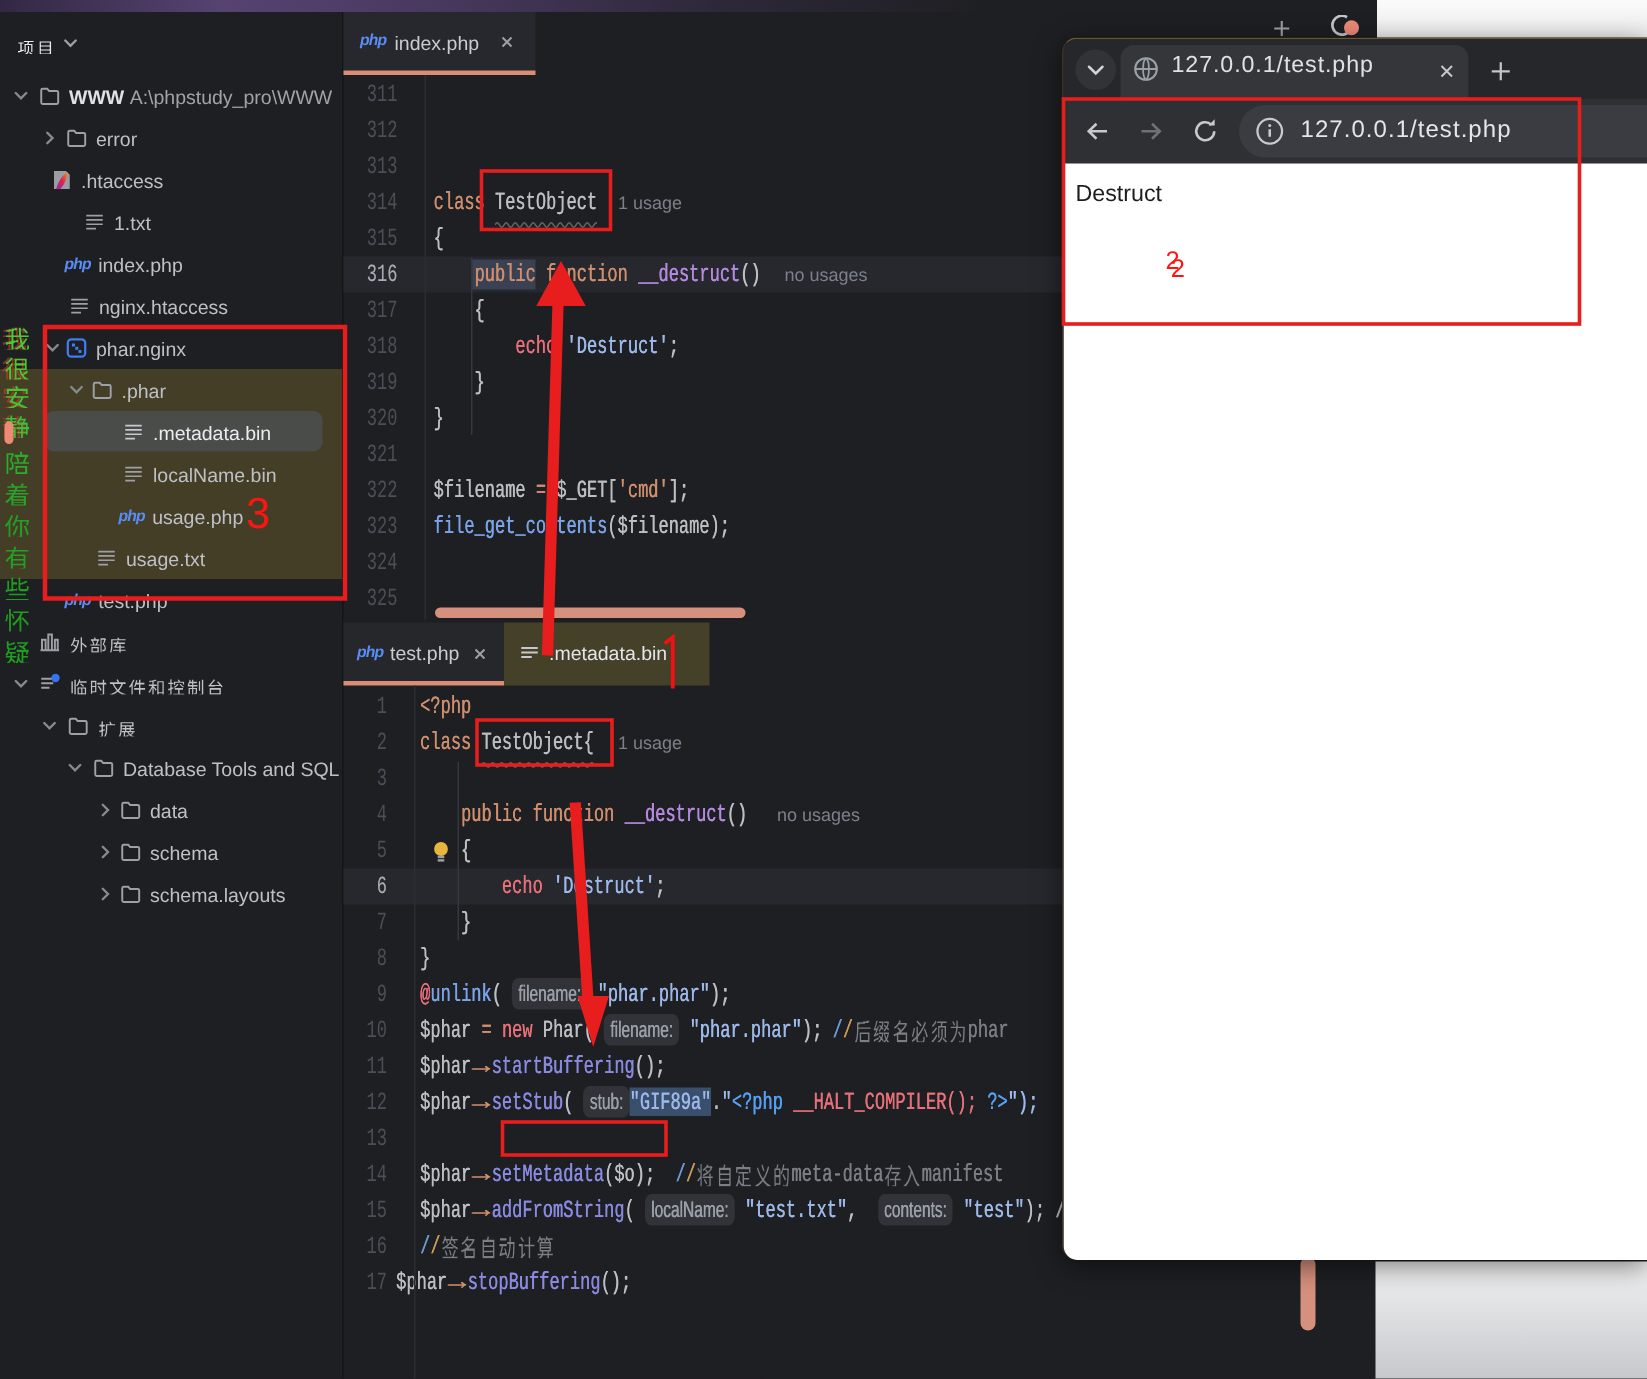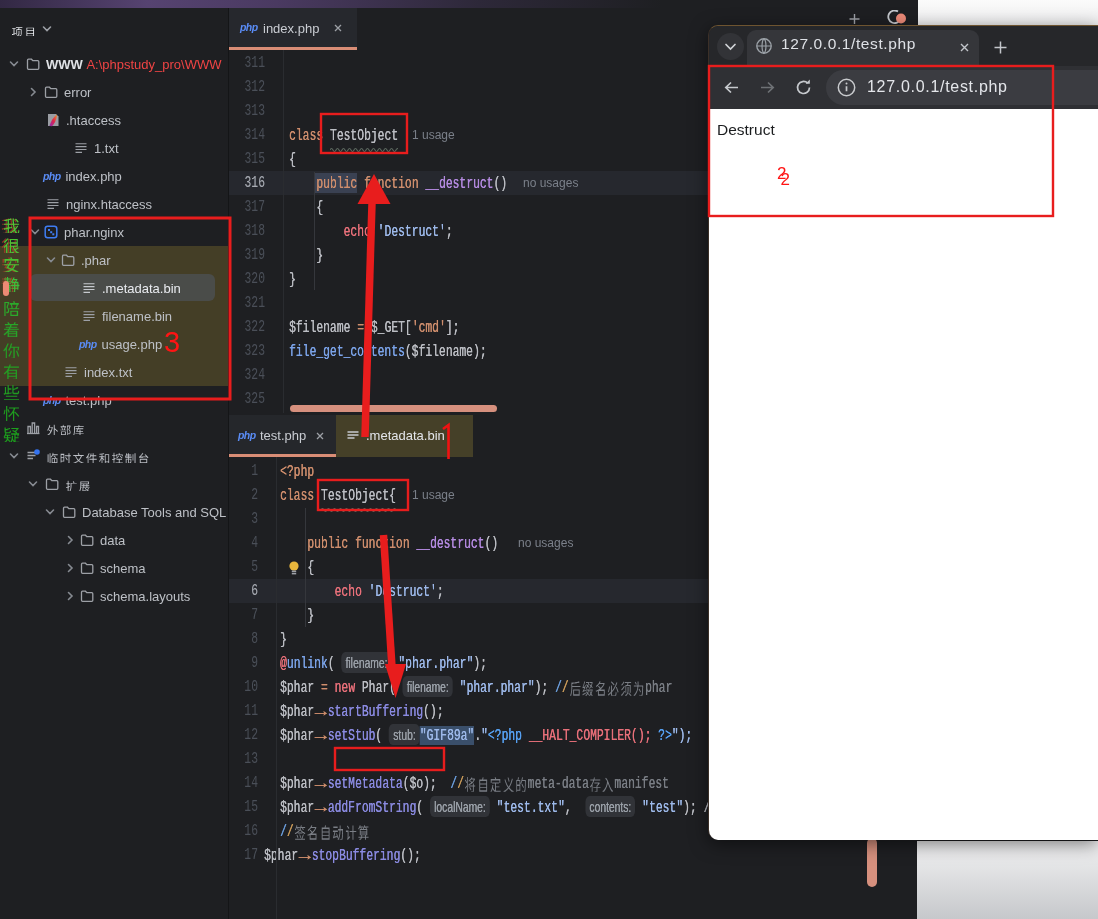--- a/index.html
+++ b/index.html
@@ -2,21 +2,21 @@
 <html><head><meta charset="utf-8"><style>
 *{margin:0;padding:0;box-sizing:border-box}
 html,body{width:1098px;height:919px;background:#1e1f22;overflow:hidden}
 #root{position:absolute;left:0;top:0;width:1098px;height:919px;background:#1e1f22;
  font-family:"Liberation Sans",sans-serif;}
 .abs{position:absolute}
 .cj{fill:currentColor;vertical-align:-2px}
 
 .row{position:absolute;height:28px;display:flex;align-items:center;font-size:13px;color:#bdc0c6;white-space:pre}
 .row svg.ic{margin-right:6px;flex:none}
-.dim{color:#ef4444}
+.dim{color:#a3a3a3}
 
 .ln{position:absolute;height:24px;line-height:24px;white-space:pre}
 .sx{display:inline-block;transform:scaleX(.688);transform-origin:left center;
  font-family:"Liberation Mono",monospace;font-size:16.5px;color:#bcbec4;white-space:pre;text-shadow:.35px 0 0 currentColor}
 .gut{position:absolute;text-align:right;font-family:"Liberation Mono",monospace;font-size:16.5px;
  line-height:24px;color:#4a4f58;white-space:pre;transform:scaleX(.688);transform-origin:right top}
 .k{color:#cf8e6d}.r{color:#e8707a}.s{color:#9db9ea}.b{color:#56a0f2}.m{color:#8a8ae0}
 .d{color:#b48ae0}.f{color:#7ba3e8}.c{color:#7a7e85}.w{color:#bcbec4}.c1{color:#6a9bd8}.c2{color:#c89a5a}
 .cc{vertical-align:-3.5px}
 .ar{display:inline-block;width:19.8px;transform:scaleX(1.8);transform-origin:left center}
@@ -46,32 +46,32 @@
     </svg>
 <div class="row" style="left:0;top:50px;width:228px;padding-left:26px"><svg class="ic" width="14" height="14" viewBox="0 0 14 14">
         <path d="M1.5 3.2c0-.5.4-1 1-1h3l1.3 1.5h5c.6 0 1 .4 1 1v6.6c0 .5-.4 1-1 1h-9.3c-.6 0-1-.5-1-1z" fill="none" stroke="#9da0a6" stroke-width="1.3"></path>
       </svg><span style="font-weight:bold;color:#dfe1e5">WWW </span><span class="dim">A:\phpstudy_pro\WWW</span></div>
 <svg class="abs" style="left:27px;top:86px" width="12" height="12" viewBox="0 0 12 12">
       <path d="M4.5 2.5 8 6 4.5 9.5" stroke="#868a91" stroke-width="1.6" fill="none" stroke-linecap="round"></path>
     </svg>
 <div class="row" style="left:0;top:78px;width:228px;padding-left:44px"><svg class="ic" width="14" height="14" viewBox="0 0 14 14">
         <path d="M1.5 3.2c0-.5.4-1 1-1h3l1.3 1.5h5c.6 0 1 .4 1 1v6.6c0 .5-.4 1-1 1h-9.3c-.6 0-1-.5-1-1z" fill="none" stroke="#9da0a6" stroke-width="1.3"></path>
       </svg><span>error</span></div>
-<div class="row" style="left:0;top:106px;width:228px;padding-left:46px"><svg class="ic" width="14" height="14" viewBox="0 0 14 14">
+<div class="row" style="left:0;top:106px;width:228px;padding-left:34px"><svg class="ic" width="14" height="14" viewBox="0 0 14 14">
         <defs>
           <linearGradient id="fth" x1="0" y1="1" x2="1" y2="0">
             <stop offset="0" stop-color="#8a2bb5"></stop>
             <stop offset=".5" stop-color="#e0224c"></stop>
             <stop offset="1" stop-color="#f09424"></stop>
           </linearGradient>
         </defs>
         <path d="M2 1h8l2.5 2.5V13H2z" fill="#9a9da3"></path>
         <path d="M3.5 13 C4.5 8.5 7.5 4 11 1.5 C10.8 6 8.5 11 6 13.2z" fill="url(#fth)"></path>
       </svg><span>.htaccess</span></div>
-<div class="row" style="left:0;top:134px;width:228px;padding-left:74px"><svg class="ic" width="14" height="14" viewBox="0 0 14 14">
+<div class="row" style="left:0;top:134px;width:228px;padding-left:56px"><svg class="ic" width="14" height="14" viewBox="0 0 14 14">
         <g stroke="#9da0a6" stroke-width="1.1">
           <path d="M1.5 2.7h11M1.5 5.6h11M1.5 8.5h11M1.5 11.4h6.5"></path>
         </g>
       </svg><span>1.txt</span></div>
 <div class="row" style="left:0;top:162px;width:228px;padding-left:43px"><span class="ic phpic" style="margin-right:5px">php</span><span>index.php</span></div>
 <div class="row" style="left:0;top:190px;width:228px;padding-left:46px"><svg class="ic" width="14" height="14" viewBox="0 0 14 14">
         <g stroke="#9da0a6" stroke-width="1.1">
           <path d="M1.5 2.7h11M1.5 5.6h11M1.5 8.5h11M1.5 11.4h6.5"></path>
         </g>
       </svg><span>nginx.htaccess</span></div>
@@ -94,27 +94,27 @@
       </svg><span>.phar</span></div>
 <div class="row" style="left:0;top:274px;width:228px;padding-left:82px"><svg class="ic" width="14" height="14" viewBox="0 0 14 14">
         <g stroke="#c6c9ce" stroke-width="1.1">
           <path d="M1.5 2.7h11M1.5 5.6h11M1.5 8.5h11M1.5 11.4h6.5"></path>
         </g>
       </svg><span style="color:#e9ebf0">.metadata.bin</span></div>
 <div class="row" style="left:0;top:302px;width:228px;padding-left:82px"><svg class="ic" width="14" height="14" viewBox="0 0 14 14">
         <g stroke="#9da0a6" stroke-width="1.1">
           <path d="M1.5 2.7h11M1.5 5.6h11M1.5 8.5h11M1.5 11.4h6.5"></path>
         </g>
-      </svg><span>filename.bin</span></div>
+      </svg><span>localName.bin</span></div>
 <div class="row" style="left:0;top:330px;width:228px;padding-left:79px"><span class="ic phpic" style="margin-right:5px">php</span><span>usage.php</span></div>
 <div class="row" style="left:0;top:358px;width:228px;padding-left:64px"><svg class="ic" width="14" height="14" viewBox="0 0 14 14">
         <g stroke="#9da0a6" stroke-width="1.1">
           <path d="M1.5 2.7h11M1.5 5.6h11M1.5 8.5h11M1.5 11.4h6.5"></path>
         </g>
-      </svg><span>index.txt</span></div>
+      </svg><span>usage.txt</span></div>
 <div class="row" style="left:0;top:386px;width:228px;padding-left:43px"><span class="ic phpic" style="margin-right:5px">php</span><span>test.php</span></div>
 <div class="row" style="left:0;top:414px;width:228px;padding-left:26px"><svg class="ic" width="14" height="14" viewBox="0 0 14 14">
         <g stroke="#9da0a6" stroke-width="1.3" fill="none">
           <path d="M2 12.5V5.5h2.4v7M6.2 12.5V2h2.4v10.5M10.6 12.5V5.5h1.9v7"></path>
           <path d="M1 12.5h12.4"></path>
         </g>
       </svg><span><svg class="cj " viewBox="0 0 112 112" width="13" height="13">
           <path d="M29 24h1v3h-1zM67 24h7v3h-7zM28 27h8v3h-8zM67 27h8v3h-8zM28 30h8v3h-8zM67 30h8v3h-8zM27 33h8v3h-8zM67 33h8v3h-8zM26 36h8v3h-8zM67 36h8v3h-8zM25 39h9v3h-9zM67 39h8v3h-8zM24 42h34v3h-34zM67 42h8v3h-8zM23 45h35v3h-35zM67 45h8v3h-8zM22 48h8v3h-8zM49 48h8v3h-8zM67 48h8v3h-8zM21 51h8v3h-8zM49 51h8v3h-8zM67 51h8v3h-8zM19 54h9v3h-9zM48 54h8v3h-8zM67 54h8v3h-8zM18 57h8v3h-8zM47 57h9v3h-9zM67 57h14v3h-14zM16 60h9v3h-9zM47 60h8v3h-8zM67 60h17v3h-17zM14 63h9v3h-9zM46 63h8v3h-8zM67 63h8v3h-8zM76 63h12v3h-12zM12 66h10v3h-10zM24 66h7v3h-7zM45 66h8v3h-8zM67 66h8v3h-8zM80 66h11v3h-11zM11 69h9v3h-9zM23 69h12v3h-12zM44 69h8v3h-8zM67 69h8v3h-8zM83 69h12v3h-12zM14 72h4v3h-4zM27 72h12v3h-12zM43 72h8v3h-8zM67 72h8v3h-8zM86 72h12v3h-12zM31 75h19v3h-19zM67 75h8v3h-8zM89 75h12v3h-12zM34 78h15v3h-15zM67 78h8v3h-8zM92 78h10v3h-10zM38 81h10v3h-10zM67 81h8v3h-8zM95 81h4v3h-4zM37 84h9v3h-9zM67 84h8v3h-8zM35 87h10v3h-10zM67 87h8v3h-8zM33 90h10v3h-10zM67 90h8v3h-8zM31 93h10v3h-10zM67 93h8v3h-8zM28 96h11v3h-11zM67 96h8v3h-8zM25 99h12v3h-12zM67 99h8v3h-8zM22 102h12v3h-12zM67 102h8v3h-8zM18 105h13v3h-13zM67 105h8v3h-8zM13 108h15v3h-15zM67 108h8v3h-8zM10 111h15v3h-15zM67 111h8v3h-8z"></path>
         </svg><svg class="cj " viewBox="0 0 112 112" width="13" height="13">
           <path d="M35 24h3v3h-3zM31 27h8v3h-8zM33 30h7v3h-7zM69 30h28v3h-28zM34 33h8v3h-8zM69 33h31v3h-31zM14 36h47v3h-47zM69 36h31v3h-31zM14 39h47v3h-47zM69 39h6v3h-6zM91 39h7v3h-7zM14 42h47v3h-47zM69 42h6v3h-6zM89 42h8v3h-8zM21 45h6v3h-6zM49 45h7v3h-7zM69 45h6v3h-6zM88 45h8v3h-8zM21 48h8v3h-8zM48 48h8v3h-8zM69 48h6v3h-6zM87 48h8v3h-8zM23 51h7v3h-7zM47 51h8v3h-8zM69 51h6v3h-6zM86 51h8v3h-8zM24 54h7v3h-7zM46 54h7v3h-7zM69 54h6v3h-6zM85 54h7v3h-7zM25 57h7v3h-7zM45 57h7v3h-7zM69 57h6v3h-6zM84 57h7v3h-7zM26 60h7v3h-7zM43 60h8v3h-8zM69 60h6v3h-6zM83 60h7v3h-7zM26 63h5v3h-5zM42 63h8v3h-8zM69 63h6v3h-6zM81 63h8v3h-8zM11 66h53v3h-53zM69 66h6v3h-6zM83 66h8v3h-8zM11 69h53v3h-53zM69 69h6v3h-6zM86 69h8v3h-8zM69 72h6v3h-6zM88 72h8v3h-8zM69 75h6v3h-6zM90 75h7v3h-7zM69 78h6v3h-6zM91 78h7v3h-7zM17 81h42v3h-42zM69 81h6v3h-6zM92 81h7v3h-7zM17 84h42v3h-42zM69 84h6v3h-6zM92 84h7v3h-7zM17 87h7v3h-7zM51 87h8v3h-8zM69 87h6v3h-6zM92 87h8v3h-8zM17 90h7v3h-7zM51 90h8v3h-8zM69 90h6v3h-6zM92 90h7v3h-7zM17 93h7v3h-7zM51 93h8v3h-8zM69 93h6v3h-6zM91 93h8v3h-8zM17 96h7v3h-7zM51 96h8v3h-8zM69 96h6v3h-6zM79 96h19v3h-19zM17 99h7v3h-7zM51 99h8v3h-8zM69 99h6v3h-6zM80 99h16v3h-16zM17 102h7v3h-7zM51 102h8v3h-8zM69 102h6v3h-6zM80 102h11v3h-11zM17 105h42v3h-42zM69 105h6v3h-6zM17 108h42v3h-42zM69 108h6v3h-6zM17 111h42v3h-42zM69 111h6v3h-6z"></path>

